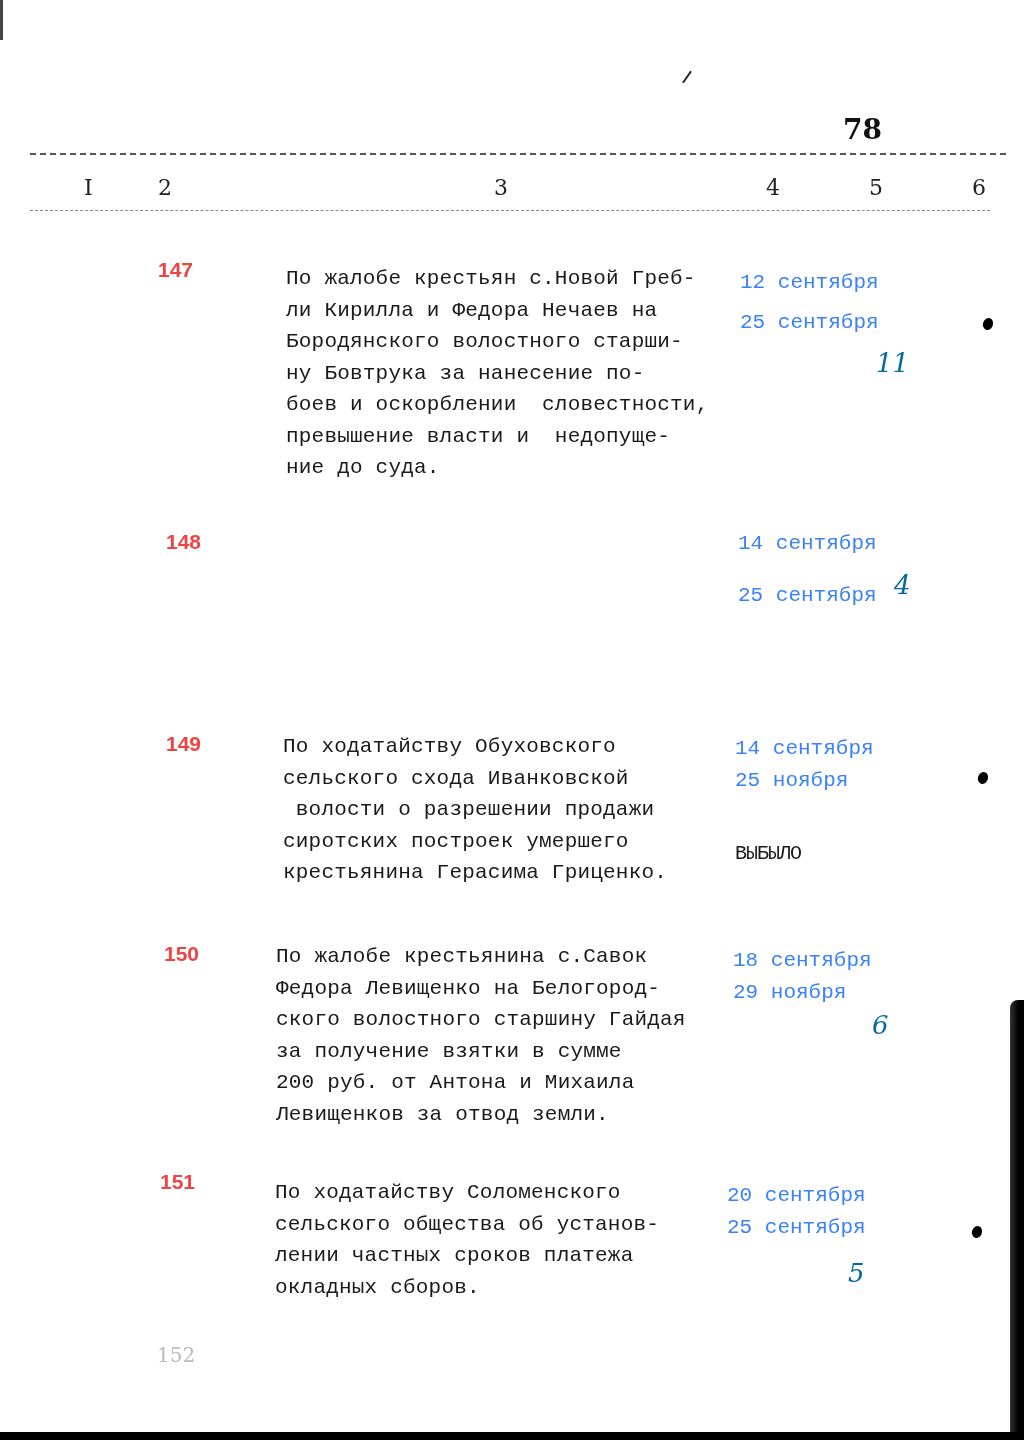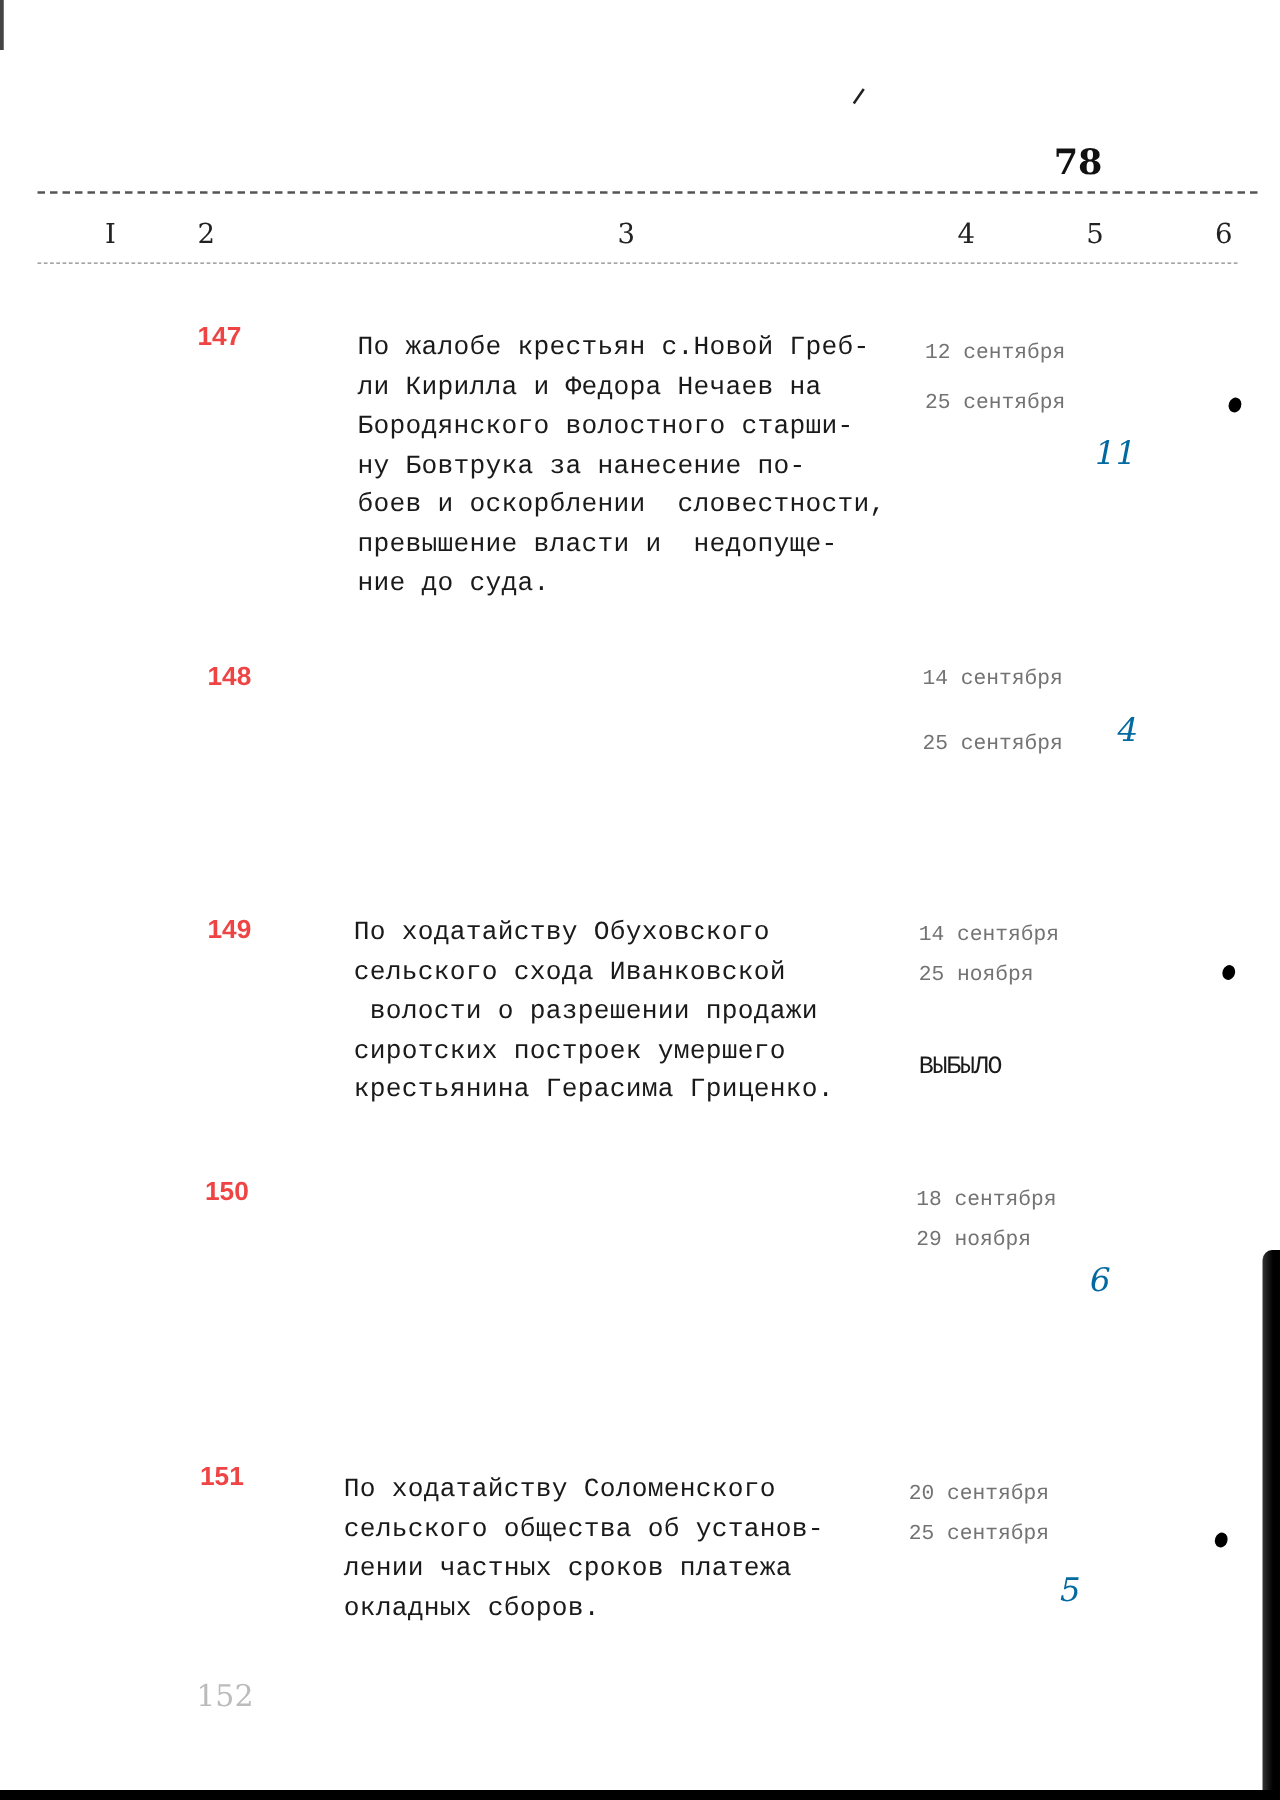--- a/index.html
+++ b/index.html
@@ -16,32 +16,32 @@
     .rule { position: absolute; left: 30px; width: 976px; height: 0; border-top: 2px dashed #555; }
     .rule.top { top: 153px; }
     .rule.bottom { top: 210px; border-top: 1px dashed #888; width: 960px; }
     .col-header { position: absolute; top: 175px; font-size: 22px; font-family: "DejaVu Serif", serif; color: #222; }
     .entry-num {
       position: absolute; font-size: 21px; font-weight: bold; font-family: Liberation Sans, sans-serif; color: #ef4444;
     }
     .entry-text {
       position: absolute; font-size: 21px; line-height: 31.5px; white-space: pre; letter-spacing: 0.2px; color: #1a1a1a;
     }
-    .dates { position: absolute; font-size: 17px; line-height: 32px; white-space: pre; color: #737373; }
+    .dates { position: absolute; font-size: 21px; line-height: 32px; white-space: pre; color: #3b82f6; }
     .hand-note {
       position: absolute; font-size: 26px; font-style: italic; font-family: "DejaVu Serif", serif; color: #0369a1;
     }
     .status { position: absolute; font-size: 20px; letter-spacing: -1px; color: #1a1a1a; }
     .blot { position: absolute; width: 10px; height: 12px; background: #000; border-radius: 50%; transform: rotate(20deg); }
     .edge-shadow {
       position: absolute; right: 0; top: 1000px; width: 14px; height: 440px;
       background: linear-gradient(90deg, #333 0%, #000 60%); border-radius: 8px 0 0 0;
     }
     .bottom-bar { position: absolute; left: 0; bottom: 0; width: 1024px; height: 8px; background: #000; }
-    .faint-num { position: absolute; left: 157px; top: 1343px; font-size: 24px; color: #bbb; font-family: "DejaVu Serif", serif; }
+    .faint-num { position: absolute; left: 157px; top: 1343px; font-size: 20px; color: #bbb; font-family: "DejaVu Serif", serif; }
     .left-edge { position: absolute; left: 0; top: 0; width: 3px; height: 40px; background: #444; }
   </style>
 </head>
 <body>
 
 <div class="page">
   <div class="left-edge"></div>
   <div class="tick-mark"></div>
   <div class="page-number">78</div>
 
@@ -78,20 +78,26 @@
 сельского схода Иванковской
  волости о разрешении продажи
 сиротских построек умершего
 крестьянина Герасима Гриценко.</div>
   <div class="dates" style="left:735px; top:733px;">14 сентября
 25 ноября</div>
   <div class="status" style="left:735px; top:842px;">ВЫБЫЛО</div>
   <div class="blot" style="left:978px; top:772px;"></div>
 
   <div class="entry-num" style="left:164px; top:942px;text-align:right;">150</div>
+  <div class="entry-text" style="left:276px; top:941px;">По жалобе крестьянина с.Савок
+Федора Левищенко на Белогород-
+ского волостного старшину Гайдая
+за получение взятки в сумме
+200 руб. от Антона и Михаила
+Левищенков за отвод земли.</div>
   <div class="dates" style="left:733px; top:945px;">18 сентября
 29 ноября</div>
   <div class="hand-note" style="left:872px; top:1010px;">6</div>
 
   <div class="entry-num" style="left:160px; top:1170px;">151</div>
   <div class="entry-text" style="left:275px; top:1177px;">По ходатайству Соломенского
 сельского общества об установ-
 лении частных сроков платежа
 окладных сборов.</div>
   <div class="dates" style="left:727px; top:1180px;">20 сентября

